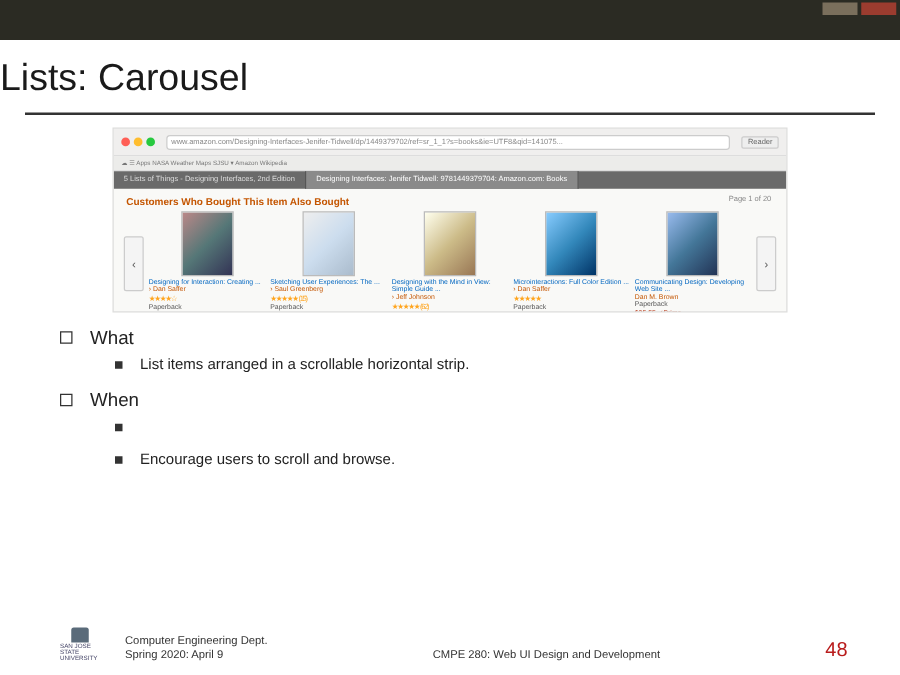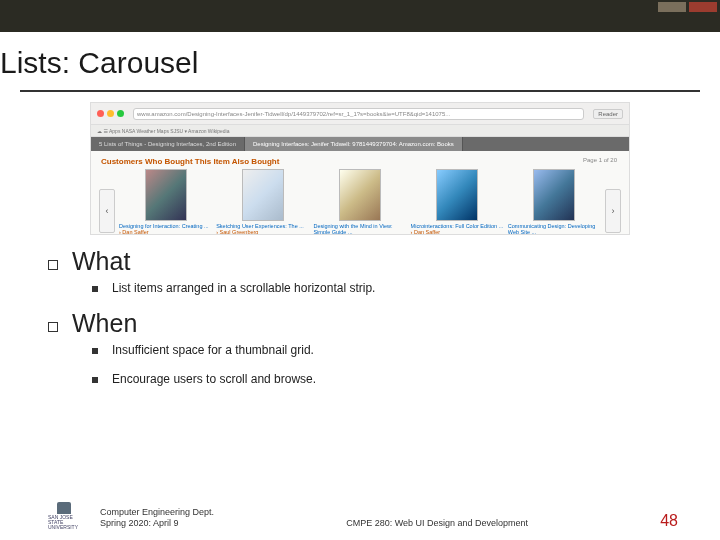--- a/index.html
+++ b/index.html
@@ -4,21 +4,21 @@
 <style>
   * { margin: 0; padding: 0; box-sizing: border-box; }
   body { width: 720px; height: 540px; font-family: Arial, sans-serif; background: #fff; position: relative; }
   .topbar { height: 32px; background: #2b2b23; display: flex; justify-content: flex-end; align-items: flex-start; }
   .topbar .sq { width: 28px; height: 10px; margin-top: 2px; margin-right: 3px; }
   .sq1 { background: #7a6f5c; }
   .sq2 { background: #9b3c2f; }
   .title-wrap { padding: 14px 0 4px; }
   .title { font-size: 30px; color: #1a1a1a; font-weight: normal; }
   .hr { height: 2px; background: #333; margin: 6px 20px 10px; }
-  .figure { margin: 0 90px 12px; height: 133px; border: 1px solid #ddd; background: #f9f9f7; position: relative; font-size: 7px; color: #555; overflow: hidden; }
+  .figure { margin: 0 90px 12px; height: 148px; border: 1px solid #ddd; background: #f9f9f7; position: relative; font-size: 7px; color: #555; overflow: hidden; }
   .figure .chrome { height: 22px; background: #f0efee; border-bottom: 1px solid #ddd; display: flex; align-items: center; padding: 0 6px; gap: 3px; }
   .dot { width: 7px; height: 7px; border-radius: 50%; }
   .dot.r { background: #ff5f56; } .dot.y { background: #ffbd2e; } .dot.g { background: #27c93f; }
   .chrome .addr { flex: 1; height: 12px; background: #fff; border: 1px solid #ccc; border-radius: 3px; margin: 0 6px; font-size: 6px; padding: 0 3px; line-height: 10px; color: #888; overflow: hidden; white-space: nowrap; }
   .reader { font-size: 6px; background: #eee; border: 1px solid #ccc; border-radius: 2px; padding: 1px 4px; color: #666; }
   .bmbar { height: 12px; background: #ececea; border-bottom: 1px solid #ddd; font-size: 5px; color: #777; padding: 0 6px; line-height: 12px; white-space: nowrap; overflow: hidden; }
   .tabbar { height: 14px; background: #6a6a6a; display: flex; font-size: 6px; color: #ddd; line-height: 14px; }
   .tabbar .tab { padding: 0 8px; border-right: 1px solid #555; white-space: nowrap; overflow: hidden; }
   .tabbar .tab.active { background: #8a8a8a; color: #fff; }
   .carousel { display: flex; height: 120px; padding: 6px 8px; gap: 4px; align-items: stretch; }
@@ -32,21 +32,21 @@
   .thumb.t4 { background: linear-gradient(135deg,#8cf,#38b,#036); }
   .thumb.t5 { background: linear-gradient(135deg,#9be,#479,#235); }
   .iname { color: #0066c0; line-height: 1.1; max-height: 12px; overflow: hidden; }
   .iauth { color: #c45500; }
   .stars { color: #ffa41c; font-size: 6px; letter-spacing: -1px; }
   .ifmt { color: #555; }
   .price { color: #b12704; }
   .content { padding: 0 48px; }
   .row { display: flex; align-items: baseline; margin-bottom: 2px; }
   .sqbul { width: 10px; height: 10px; border: 1.5px solid #333; margin-right: 14px; flex-shrink: 0; margin-top: 3px; }
-  .h2 { font-size: 25px; font-weight: normal; color: #222; }
+  .h2 { font-size: 15px; font-weight: normal; color: #222; }
   .sub { display: flex; align-items: baseline; margin: 4px 0 14px 44px; }
   .mbul { width: 6px; height: 6px; background: #333; margin-right: 14px; flex-shrink: 0; margin-top: 6px; }
   .body { font-size: 12px; color: #222; }
   .footer { position: absolute; bottom: 10px; left: 0; right: 12px; display: flex; align-items: flex-end; padding: 0 30px 0 48px; font-size: 9px; color: #333; }
   .logo { width: 32px; height: 28px; margin-right: 20px; display: flex; flex-direction: column; align-items: center; justify-content: center; font-size: 5px; color: #446; line-height: 1; }
   .logo .tower { width: 14px; height: 14px; background: #5a6b7a; border-radius: 2px 2px 0 0; margin-bottom: 1px; }
   .fcol { line-height: 1.3; }
   .fcenter { flex: 1; text-align: center; }
   .pagenum { font-size: 16px; color: #b91c1c; }
 </style>
@@ -133,21 +133,20 @@
     <span class="mbul"></span>
     <span class="body">List items arranged in a scrollable horizontal strip.</span>
   </div>
 
   <div class="row">
     <span class="sqbul"></span>
     <span class="h2">When</span>
   </div>
   <div class="sub">
     <span class="mbul"></span>
-    <span class="body">Insufficient space for a thumbnail grid.</span>
   </div>
 
   <div class="sub" style="margin-bottom:4px">
     <span class="mbul"></span>
     <span class="body">Encourage users to scroll and browse.</span>
   </div>
 </div>
 
 <div class="footer">
   <div class="logo">

